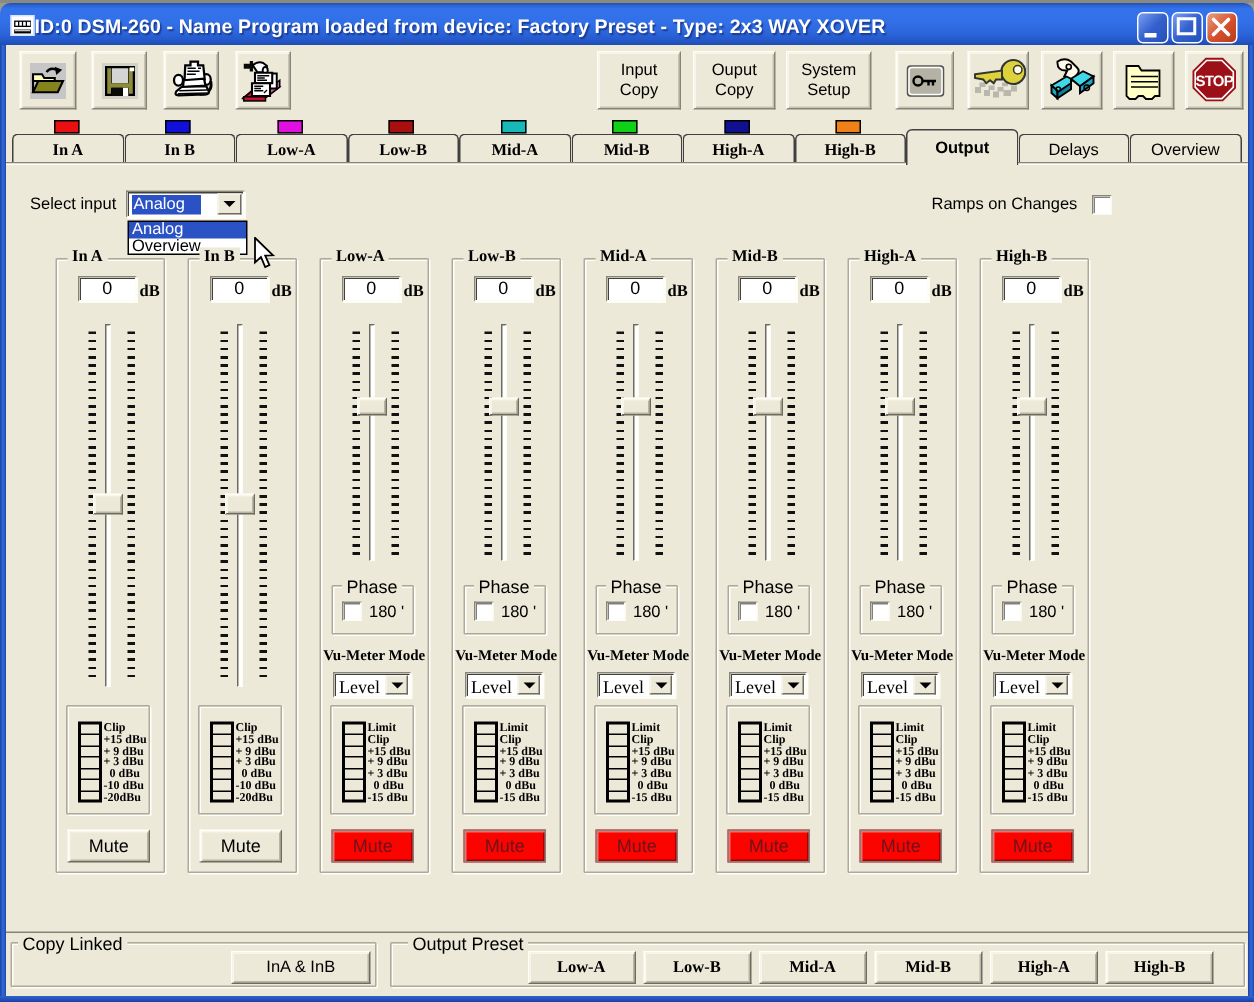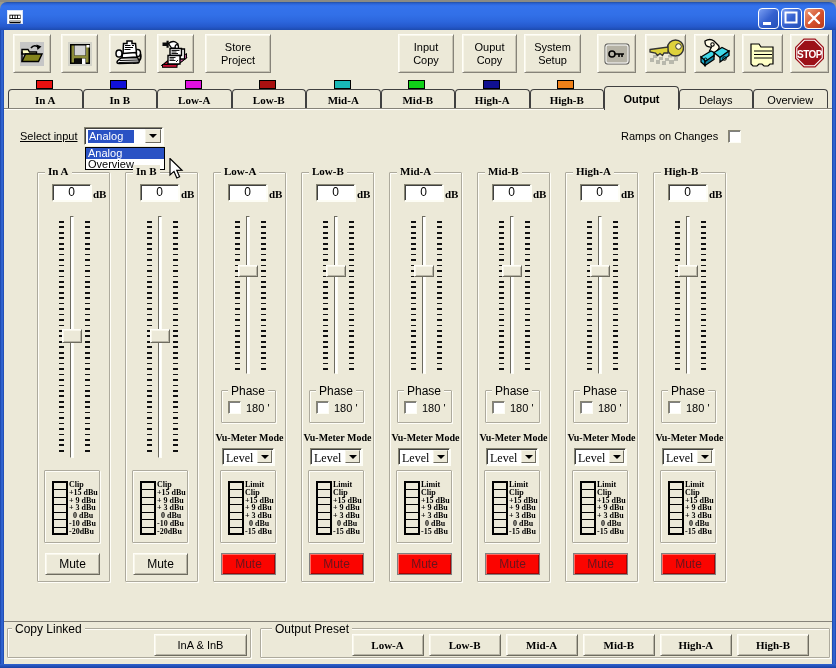--- a/index.html
+++ b/index.html
@@ -57,20 +57,21 @@
 
 <div class="abs" id="ticon"><svg width="14" height="12" viewBox="0 0 14 14">
         <rect x="0.5" y="2" width="13" height="5" fill="#000"></rect>
         <rect x="1.5" y="3" width="2" height="3" fill="#fff"></rect>
         <rect x="4.5" y="3" width="2" height="3" fill="#fff"></rect>
         <rect x="7.5" y="3" width="2" height="3" fill="#fff"></rect>
         <rect x="10.5" y="3" width="2.5" height="3" fill="#fff"></rect>
         <rect x="0.5" y="9" width="13" height="3" fill="#000"></rect>
         <rect x="1" y="9.5" width="12" height="0.8" fill="#fff"></rect>
       </svg></div>
+<div class="abs" id="title">ID:0 DSM-260 - Name Program loaded from device: Factory Preset - Type: 2x3 WAY XOVER</div>
 <div class="abs wbtn" id="btnmin"><svg width="19" height="19">
         <rect x="4" y="13" width="8" height="3" fill="#fff"></rect>
       </svg></div>
 <div class="abs wbtn" id="btnmax"><svg width="19" height="19">
         <rect x="3.5" y="3.5" width="11" height="10" fill="none" stroke="#fff" stroke-width="2"></rect>
       </svg></div>
 <div class="abs wbtn" id="btncls"><svg width="19" height="19">
         <path d="M4 4 L14 14 M14 4 L4 14" stroke="#fff" stroke-width="2.4" stroke-linecap="round"></path>
       </svg></div>
 <div class="abs tbbtn" style="left:13px;width:38px;">
@@ -116,21 +117,20 @@
 <path d="M1.5 3.5 h4 v-1.8 h2.2 v7 h-2.2 v-1.8 h-4z" fill="#0a0a0a"></path>
 <path d="M7.5 4.5 q3.5 -3 7 -1.5 l2.5 2 -1 4.5 -5.5 -0.5z" fill="#fff" stroke="#000" stroke-width="1.3"></path>
 <ellipse cx="15.8" cy="8" rx="1.7" ry="2.3" fill="#fff" stroke="#000" stroke-width="1.3"></ellipse>
 <path d="M19 10 h4.5 v10 h-4.5z" fill="#fff" stroke="#000" stroke-width="1.3"></path>
 <path d="M9 9.5 h11.5 v7 h-11.5z" fill="#fff" stroke="#000" stroke-width="1.4"></path>
 <path d="M10.5 11.5 h8 M10.5 13 h5 M10.5 14.5 h6.5" stroke="#000" stroke-width="0.9"></path>
 <path d="M7 16.5 h12 v8.5 h-12z" fill="#fff" stroke="#000" stroke-width="1.4"></path>
 <path d="M8.5 18.5 h6 M8.5 20 h4.5 M8.5 21.5 h6 M15 23 l2 -2" stroke="#000" stroke-width="0.9"></path>
 </svg>
     </div>
-    <div class="abs tbbtn" style="left:205px;width:66px;">Store<br>Project</div>
     <div class="abs tbbtn" style="left:398px;width:56px;">Input<br>Copy</div>
     <div class="abs tbbtn" style="left:462px;width:55px;">Ouput<br>Copy</div>
     <div class="abs tbbtn" style="left:524px;width:57px;">System<br>Setup</div>
     <div class="abs tbbtn" style="left:597px;width:39px;">
       <svg width="26" height="26" viewBox="0 0 26 26">
 <rect x="1" y="3" width="24" height="20" rx="2" fill="#b5b2a5" stroke="#555" stroke-width="1"></rect>
 <rect x="2" y="4" width="22" height="18" rx="2" fill="none" stroke="#fff" stroke-width="1"></rect>
 <circle cx="8" cy="13" r="3" fill="none" stroke="#000" stroke-width="1.6"></circle>
 <path d="M11 13 h9 M15 13 v3 M18 13 v3" stroke="#000" stroke-width="1.6"></path>
 </svg>
@@ -194,21 +194,21 @@
     <div class="abs csq" style="left:482.8px;background:#101090;"></div>
     <div class="abs tab" style="left:455.0px;width:74.5px;">High-A</div>
     <div class="abs csq" style="left:557.2px;background:#f08018;"></div>
     <div class="abs tab" style="left:529.5px;width:74.5px;">High-B</div>
     <div class="abs" id="panelline"></div>
     <div class="abs" id="panelline2"></div>
     <div class="abs tab" style="left:678.5px;width:74.5px;font-family:'Liberation Sans',sans-serif;font-size:11px;font-weight:normal;padding-top:4px;">Delays</div>
     <div class="abs tab" style="left:753.0px;width:74.5px;font-family:'Liberation Sans',sans-serif;font-size:11px;font-weight:normal;padding-top:4px;">Overview</div>
     <div class="abs" id="tabsel">Output</div>
     <div class="abs" id="botline"></div>
-    <div class="abs" style="left:20px;top:130px;font-size:11px;text-decoration:underline;">Select input</div>
+    <div class="abs" style="left:20px;top:130px;font-size:11px;">Select input</div>
     <div class="abs sunken" style="left:84px;top:127px;width:79px;height:18px;"></div>
     <div class="abs" style="left:88px;top:130px;width:46px;height:13px;background:#2a52c4;color:#fff;font-size:11px;line-height:13px;padding-left:1px;">Analog</div>
     <div class="abs combtn" style="left:145px;top:129px;width:16px;height:14px;">
       <div class="arrdn"></div>
     </div>
     <div class="abs" style="left:85px;top:147px;width:80px;height:23px;background:#fff;border:1px solid #000;">
       <div style="background:#2a52c4;color:#fff;font-size:11px;height:11px;line-height:11px;padding-left:2px;">Analog</div>
       <div style="color:#000;font-size:11px;height:11px;line-height:11px;padding-left:2px;">Overview</div>
     </div>
     <div class="abs" style="left:169px;top:158px;z-index:50;"><svg width="15" height="22" viewBox="0 0 15 22">

